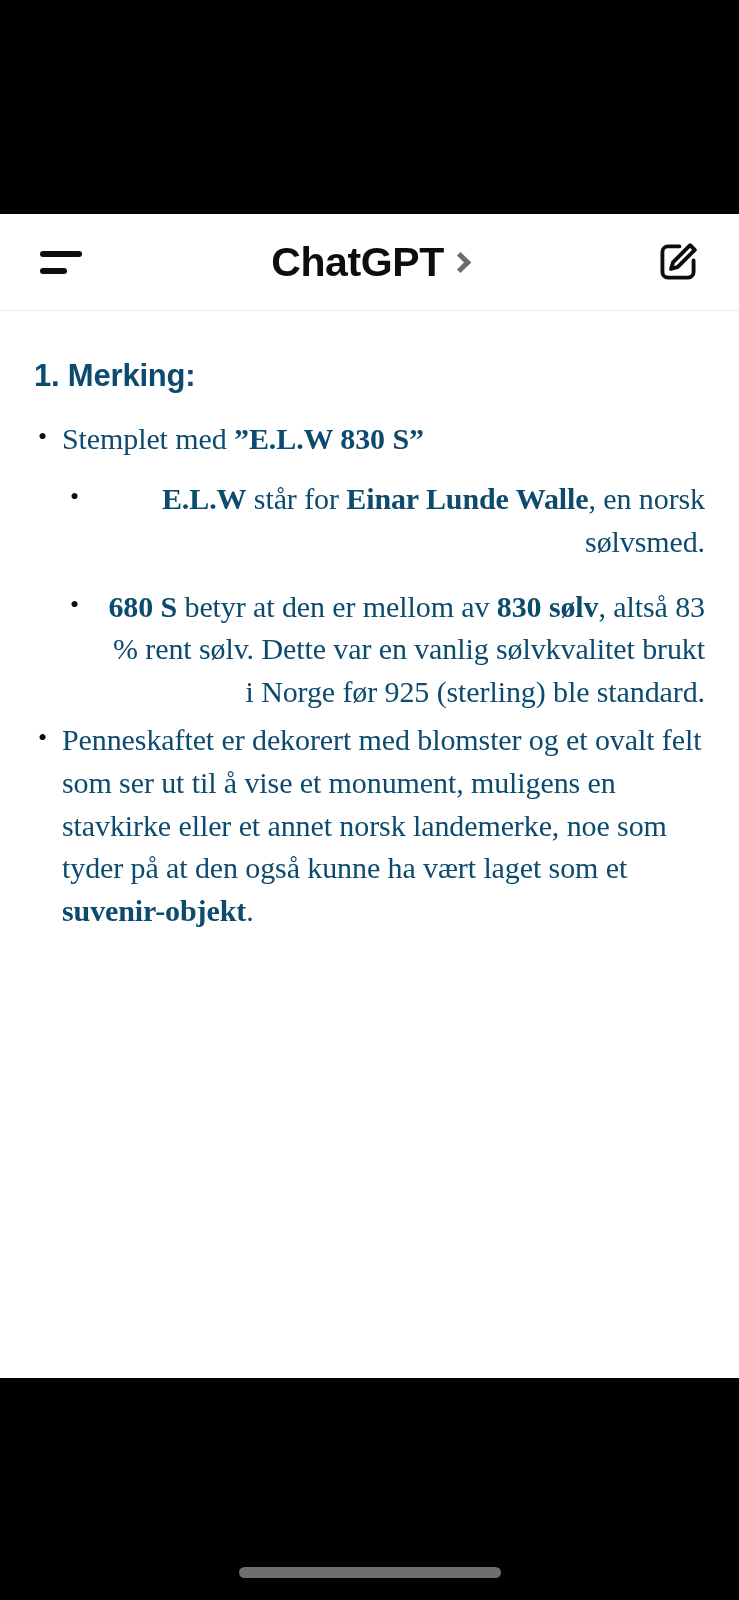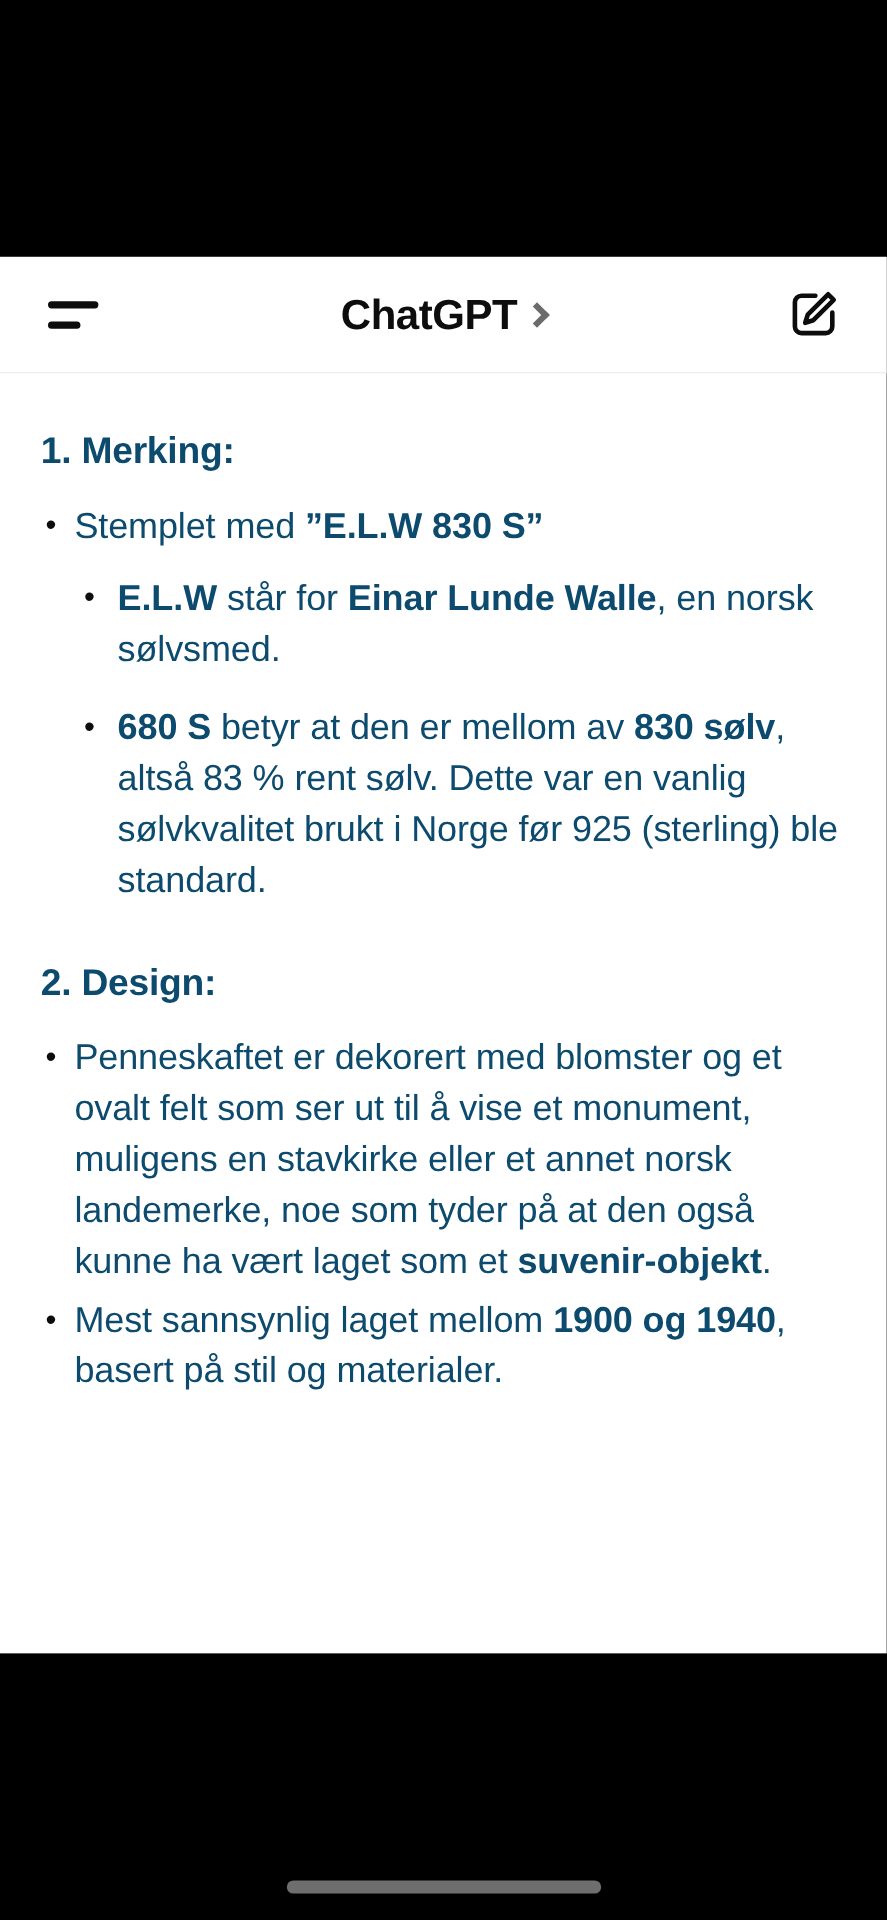--- a/index.html
+++ b/index.html
@@ -93,21 +93,21 @@
   .header-title-btn {
     display: flex;
     align-items: center;
     gap: 9px;
     pointer-events: auto;
     cursor: pointer;
     background: transparent;
     border: none;
   }
   .header-title {
-    font-size: 35px;
+    font-size: 41px;
     font-weight: 700;
     color: #0d0d0d;
     letter-spacing: -0.4px;
     line-height: 1;
     font-family: "Liberation Sans", sans-serif;
   }
   .chevron-right {
     width: 15px;
     height: 15px;
     border-top: 5px solid #6b6b6b;
@@ -130,20 +130,21 @@
     line-height: 1.25;
     letter-spacing: -0.2px;
     margin-bottom: 22px;
   }
   .section-heading.spaced { margin-top: 44px; }
 
   ul.bullets {
     list-style: none;
     margin: 0;
     padding: 0;
+    font-family: Liberation Serif, serif;
   }
   ul.bullets > li {
     position: relative;
     padding-left: 28px;
     font-size: 30px;
     line-height: 1.42;
     letter-spacing: -0.1px;
     margin-bottom: 6px;
   }
   ul.bullets > li::before {
@@ -160,20 +161,21 @@
     list-style: none;
     margin: 18px 0 0 0;
     padding: 0;
   }
   ul.bullets ul.sub > li {
     position: relative;
     padding-left: 36px;
     font-size: 30px;
     line-height: 1.42;
     margin-bottom: 22px;
+    text-align: right;
   }
   ul.bullets ul.sub > li:last-child { margin-bottom: 0; }
   ul.bullets ul.sub > li::before {
     content: "\2022";
     position: absolute;
     left: 8px;
     top: -1px;
     font-size: 26px;
     line-height: 1.55;
     color: #0d0d0d;
@@ -237,27 +239,23 @@
 
     <div class="message-body">
       <div id="sections-root">
           <div class="section-heading">1. Merking:</div>
           <ul class="bullets">
             <li><span><span>Stemplet med </span><b>”E.L.W 830 S”</b></span><ul class="sub">
                 <li><span><b>E.L.W</b><span> står for </span><b>Einar Lunde Walle</b><span>, en norsk sølvsmed.</span></span></li>
                 <li><span><b>680 S</b><span> betyr at den er mellom av </span><b>830 sølv</b><span>, altså 83 % rent sølv. Dette var en vanlig sølvkvalitet brukt i Norge før 925 (sterling) ble standard.</span></span></li>
               </ul></li>
           </ul>
-          <div class="section-heading spaced">2. Design:</div>
           <ul class="bullets">
             <li><span><span>Penneskaftet er dekorert med blomster og et ovalt felt som ser ut til å vise et monument, muligens en stavkirke eller et annet norsk landemerke, noe som tyder på at den også kunne ha vært laget som et </span><b>suvenir-objekt</b><span>.</span></span></li>
           </ul>
-          <ul class="bullets">
-            <li><span><span>Mest sannsynlig laget mellom </span><b>1900 og 1940</b><span>, basert på stil og materialer.</span></span></li>
-          </ul>
         </div>
     </div>
 
   </div>
 
   <div class="bottom-black">
     <div class="home-indicator"></div>
   </div>
 
 </div>

